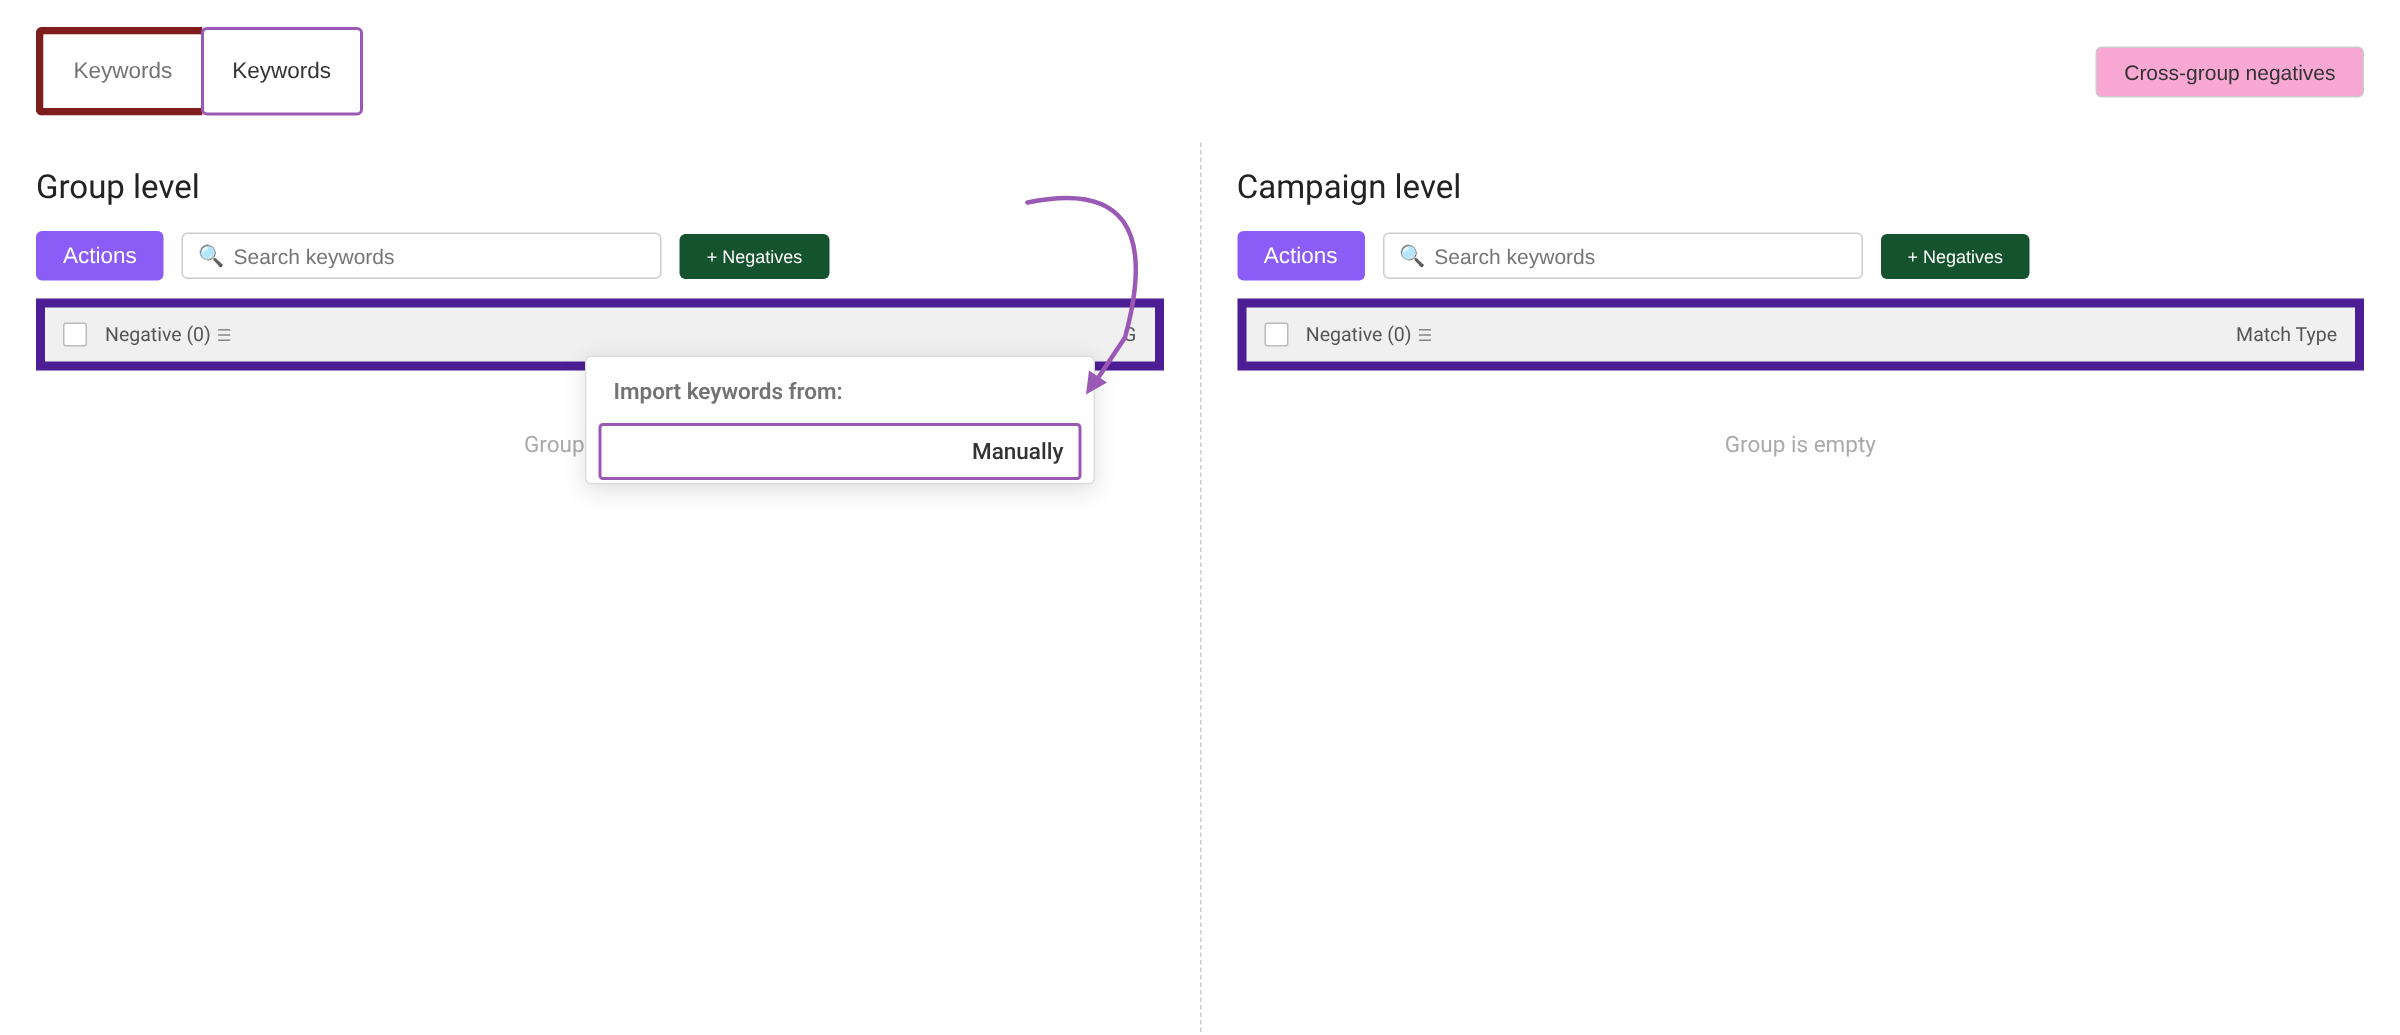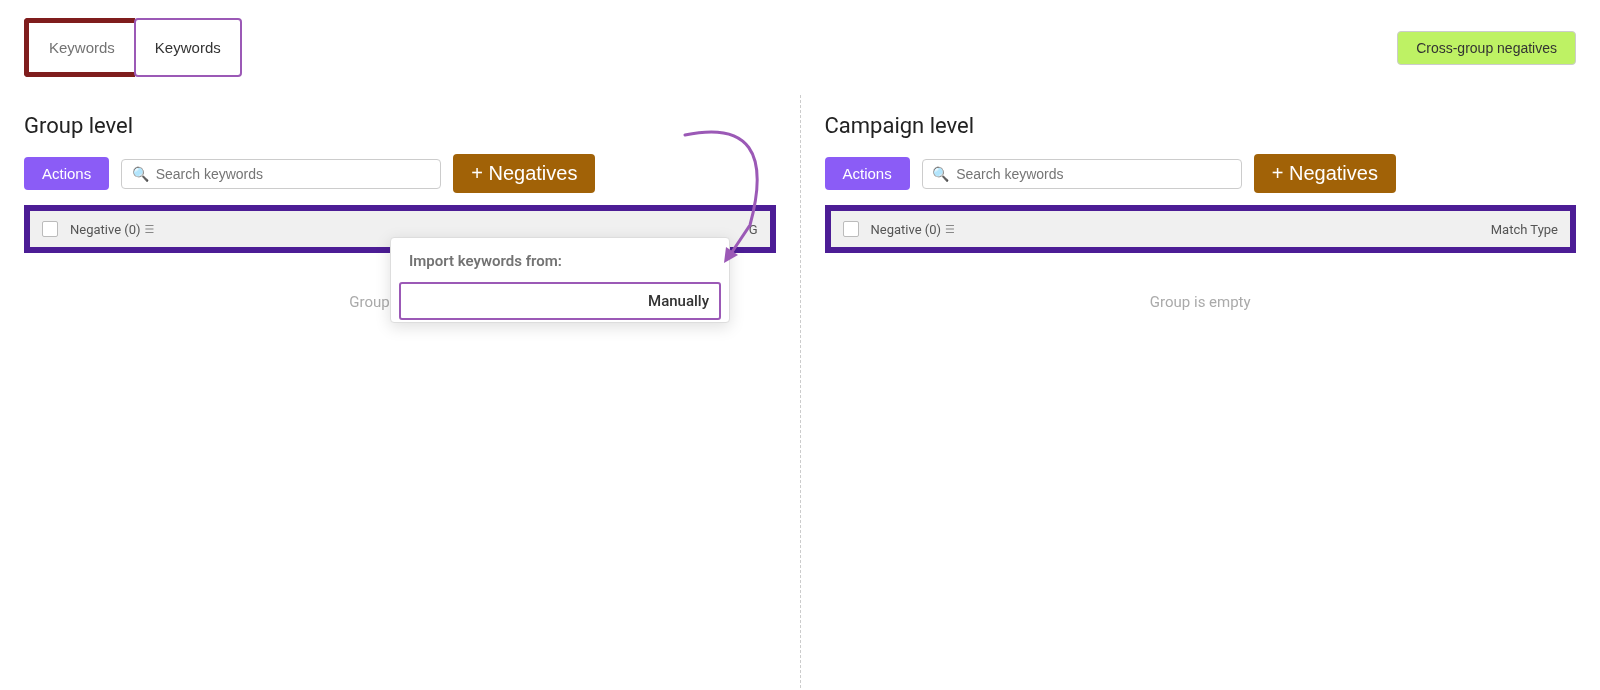--- a/index.html
+++ b/index.html
@@ -44,21 +44,21 @@
       border: 2px solid #9b59b6;
       color: #333;
       font-weight: 500;
       border-radius: 4px;
       margin-left: -1px;
       padding: 7px 19px;
     }
     .cross-group-btn {
       padding: 8px 18px;
       border: 1px solid #ccc;
-      background: #bef264;
+      background: #f9a8d4;
       border-radius: 4px;
       font-size: 14px;
       color: #333;
       cursor: pointer;
     }
 
     
     .main-content {
       display: flex;
       height: calc(690px - 72px);
@@ -116,25 +116,25 @@
       color: #1d4ed8;
       width: 100%;
       background: transparent;
     }
     .search-icon {
       color: #888;
       font-size: 14px;
     }
     .negatives-btn {
       padding: 8px 18px;
-      background: #a16207;
+      background: #14532d;
       color: #fff;
       border: none;
       border-radius: 4px;
-      font-size: 20px;
+      font-size: 12px;
       cursor: pointer;
       display: flex;
       align-items: center;
       gap: 6px;
       white-space: nowrap;
     }
 
     
     .table-header {
       display: flex;

